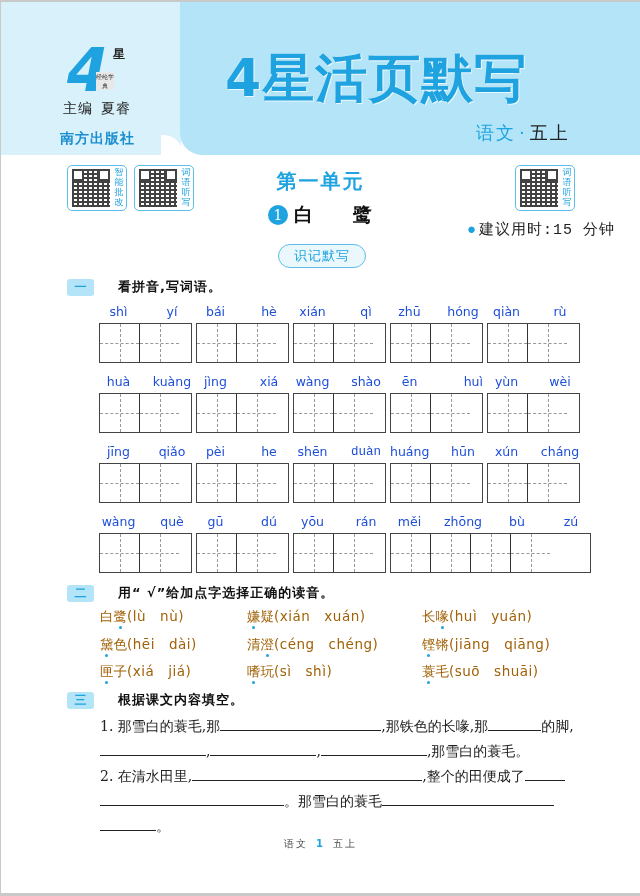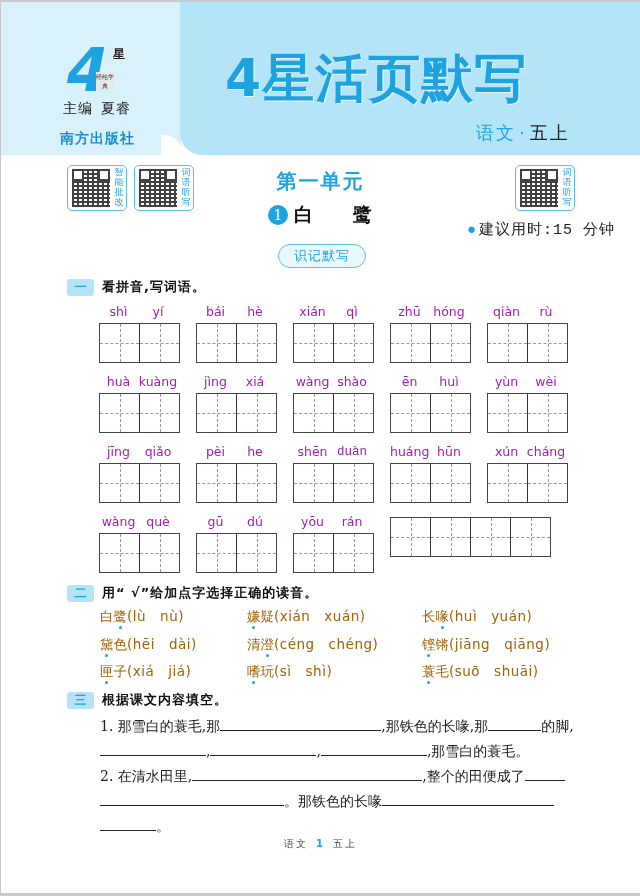--- a/index.html
+++ b/index.html
@@ -102,25 +102,25 @@
     border-radius: 12px; background: #eaf7fd; color: #1ea3e0; font-size: 13px; line-height: 22px;
     text-align: center; letter-spacing: 1px;
   }
 
   
   .sec-head { position: absolute; left: 66px; display: flex; align-items: center; }
   .sec-num {
     width: 27px; height: 17px; background: #b3e4f8; border-radius: 3px; color: #1ea3e0;
     font-size: 12px; line-height: 17px; text-align: center; font-weight: bold;
   }
-  .sec-text { margin-left: 8px; font-size: 13px; font-weight: bold; color: #111; letter-spacing: 1px; }
+  .sec-text { margin-left: 24px; font-size: 13px; font-weight: bold; color: #111; letter-spacing: 1px; }
 
   
   .grp { position: absolute; }
-  .py-row { display: flex; height: 16px; font-size: 12.5px; color: #a21caf; }
+  .py-row { display: flex; height: 16px; font-size: 12.5px; color: #1d4ed8; gap: 14px; }
   .py { text-align: center; line-height: 14px; }
   .cells { display: flex; border: 1.5px solid #444; margin-top: 2px; }
   .cell {
     width: 39px; height: 38px; position: relative; border-left: 1.3px solid #333;
     box-sizing: border-box;
   }
   .cell:first-child { border-left: none; }
   .cell::before {
     content: ""; position: absolute; left: 50%; top: 0; bottom: 0; border-left: 1px dashed #999;
   }
@@ -278,21 +278,21 @@
           <div class="py" style="width: 40px;">shào</div>
         </div>
         <div class="cells">
           <div class="cell" style="width: 39px;"></div>
           <div class="cell" style="width: 40px;"></div>
         </div>
       </div>
       <div class="grp" style="left: 389px; top: 373px;">
         <div class="py-row">
           <div class="py" style="width: 39px;">ēn</div>
-          <div class="py" style="width: 40px;">huì</div>
+          <div class="py" style="width: 40px; text-align: right;">huì</div>
         </div>
         <div class="cells">
           <div class="cell" style="width: 39px;"></div>
           <div class="cell" style="width: 40px;"></div>
         </div>
       </div>
       <div class="grp" style="left: 486px; top: 373px;">
         <div class="py-row">
           <div class="py" style="width: 39px;">yùn</div>
           <div class="py" style="width: 40px;">wèi</div>
@@ -376,20 +376,26 @@
         <div class="py-row">
           <div class="py" style="width: 39px;">yōu</div>
           <div class="py" style="width: 40px;">rán</div>
         </div>
         <div class="cells">
           <div class="cell" style="width: 39px;"></div>
           <div class="cell" style="width: 40px;"></div>
         </div>
       </div>
       <div class="grp" style="left: 389px; top: 513px;">
+        <div class="py-row">
+          <div class="py" style="width: 39px;">měi</div>
+          <div class="py" style="width: 40px;">zhōng</div>
+          <div class="py" style="width: 40px;">bù</div>
+          <div class="py" style="width: 40px;">zú</div>
+        </div>
         <div class="cells">
           <div class="cell" style="width: 39px;"></div>
           <div class="cell" style="width: 40px;"></div>
           <div class="cell" style="width: 40px;"></div>
           <div class="cell" style="width: 40px;"></div>
         </div>
       </div>
     </div>
 
   <div class="sec-head" style="top:582px;">
@@ -416,21 +422,21 @@
   <div class="line" style="left:99px; top:714px;">
     <span>1. 那雪白的蓑毛,那</span><span class="blank" style="width:161px;"></span><span>,那铁色的长喙,那</span><span class="blank" style="width:53px;"></span><span>的脚,</span>
   </div>
   <div class="line" style="left:99px; top:739px;">
     <span class="blank" style="width:106px;"></span><span>,</span><span class="blank" style="width:106px;"></span><span>,</span><span class="blank" style="width:106px;"></span><span>,那雪白的蓑毛。</span>
   </div>
   <div class="line" style="left:99px; top:764px;">
     <span>2. 在清水田里,</span><span class="blank" style="width:230px;"></span><span>,整个的田便成了</span><span class="blank" style="width:40px;"></span>
   </div>
   <div class="line" style="left:99px; top:789px;">
-    <span class="blank" style="width:184px;"></span><span>。那铁色的长喙</span><span class="blank" style="width:172px;"></span>
+    <span class="blank" style="width:184px;"></span><span>。那雪白的蓑毛</span><span class="blank" style="width:172px;"></span>
   </div>
   <div class="line" style="left:99px; top:814px;">
     <span class="blank" style="width:56px;"></span><span>。</span>
   </div>
 
   <div class="footer">
     <span>语文</span><span class="pg">1</span><span>五上</span>
   </div>
 </div>
 

